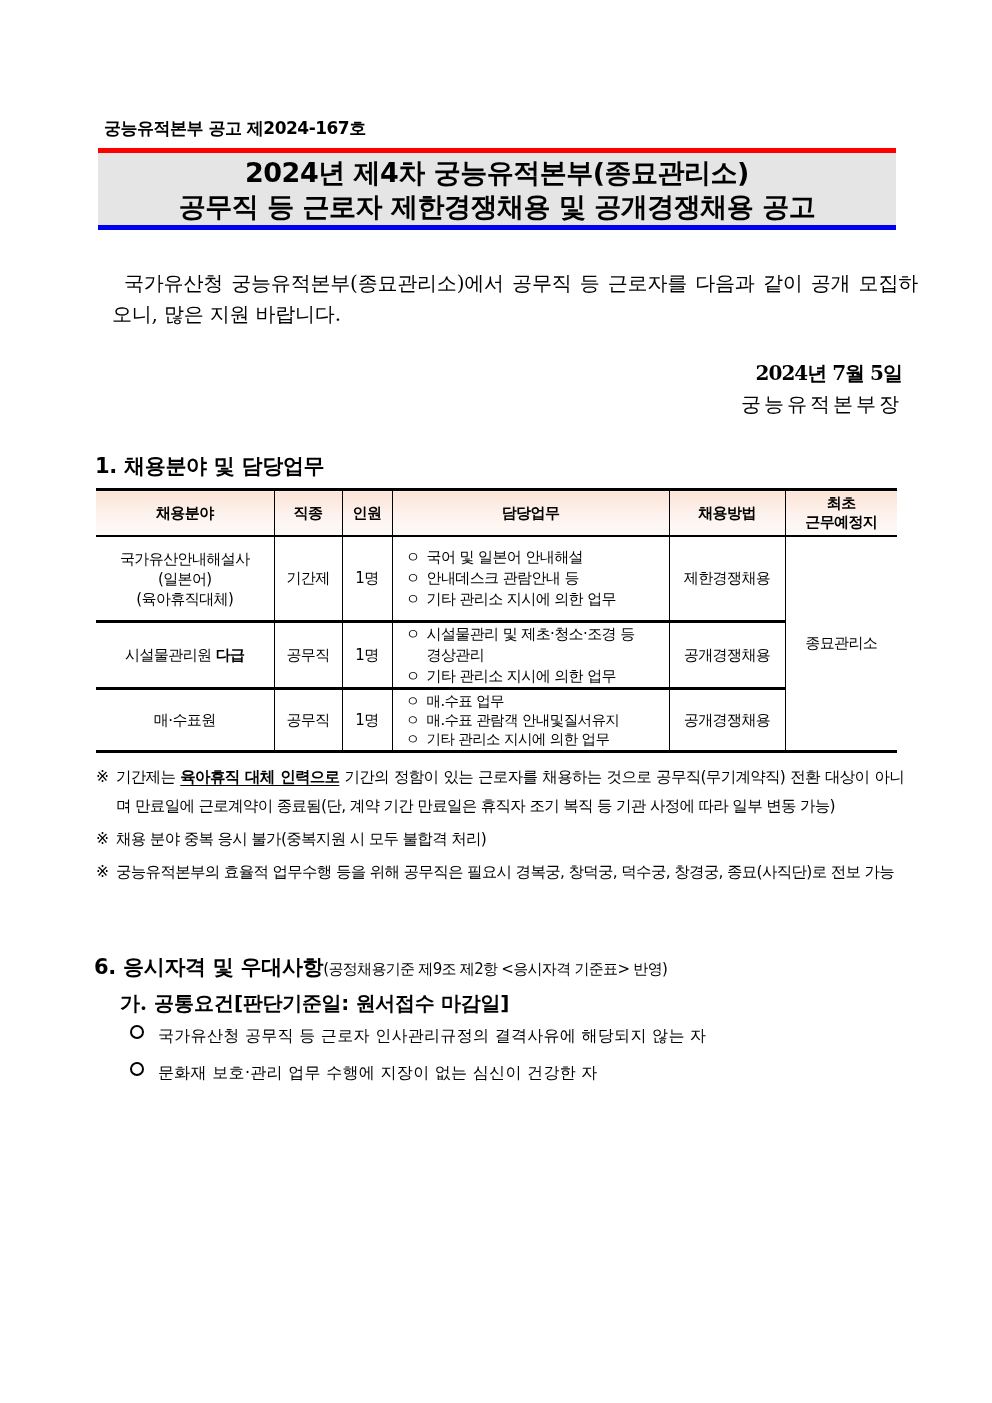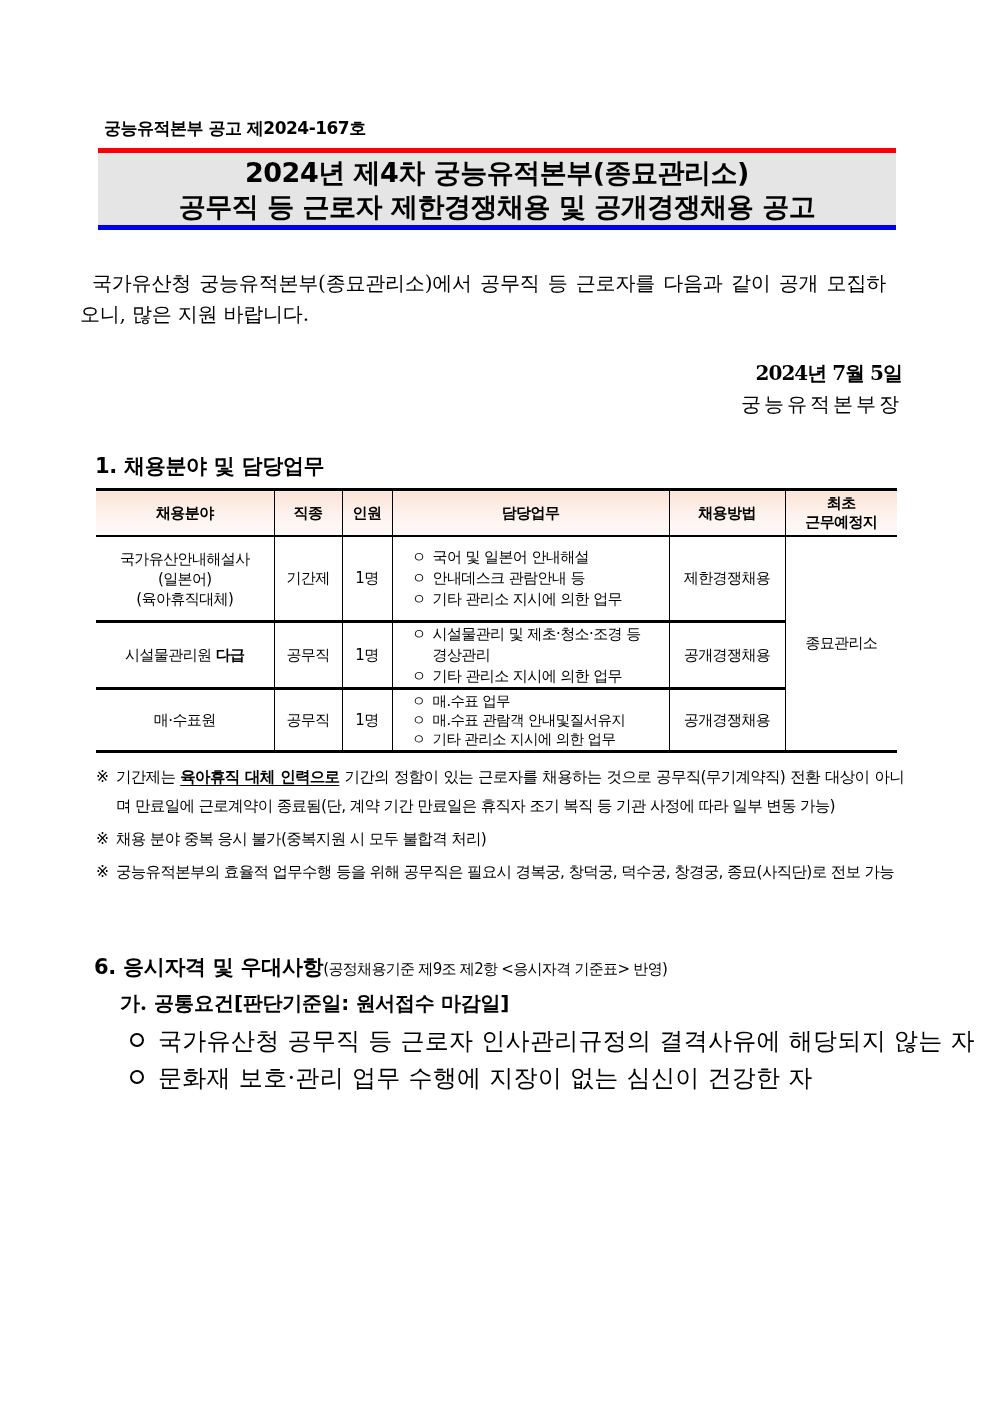--- a/index.html
+++ b/index.html
@@ -8,59 +8,59 @@
   .sans { font-family: "DejaVu Sans", "Liberation Sans", sans-serif; }
   .serif { font-family: "DejaVu Serif", "Liberation Serif", serif; }
 
   .doc-number { left: 104px; top: 117px; font-size: 17px; font-weight: bold; letter-spacing: -0.5px; white-space: nowrap; }
 
   .title-band { left: 98px; top: 148px; width: 798px; height: 82px; background: #e5e5e5; border-top: 5px solid #ff0000; border-bottom: 5px solid #0000ee; box-sizing: border-box; }
   .title-line { position: absolute; left: 0; width: 100%; text-align: center; font-weight: bold; font-size: 27px; letter-spacing: -0.5px; white-space: nowrap; }
   .title-line.l1 { top: 2px; }
   .title-line.l2 { top: 36px; }
 
-  .intro { left: 80px; top: 268px; width: 806px; font-size: 20px; line-height: 31px; text-align: justify; text-align-last: left; letter-spacing: -0.2px; }
+  .intro { left: 112px; top: 268px; width: 806px; font-size: 20px; line-height: 31px; text-align: justify; text-align-last: left; letter-spacing: -0.2px; }
   .intro .indent { display: inline-block; width: 12px; }
 
   .date { right: 90px; top: 360px; font-size: 20px; font-weight: bold; letter-spacing: -1px; white-space: nowrap; }
   .signer { right: 90px; top: 391px; font-size: 20px; letter-spacing: 3px; white-space: nowrap; }
 
   .section1-title { left: 95px; top: 452px; font-size: 21px; font-weight: bold; white-space: nowrap; letter-spacing: -0.3px; }
 
   table.jobs { position: absolute; left: 96px; top: 488px; width: 801px; border-collapse: collapse; font-size: 15px; table-layout: fixed; }
   table.jobs th, table.jobs td { border: 1px solid #000; padding: 0; text-align: center; vertical-align: middle; letter-spacing: -0.6px; }
   table.jobs tr > :first-child { border-left: none; }
   table.jobs tr > :last-child { border-right: none; }
   table.jobs thead th { height: 44px; border-top: 3px solid #000; border-bottom: 2px solid #000; font-weight: bold; line-height: 19px; background: linear-gradient(to bottom, #fbe3d6 0%, #fdf3ee 55%, #fffaf7 100%); }
   table.jobs tbody tr.r1 td { height: 83px; border-bottom: 3px solid #000; }
   table.jobs tbody tr.r2 td { height: 64px; border-bottom: 3px solid #000; }
   table.jobs tbody tr.r3 td { height: 60px; border-bottom: 3px solid #000; }
   table.jobs td.rowspan-cell { border-bottom: 2px solid #000; }
-  table.jobs td.duties { text-align: left; padding-left: 19px; line-height: 21px; }
+  table.jobs td.duties { text-align: left; padding-left: 13px; line-height: 21px; }
   table.jobs td.duties.tight { line-height: 19px; font-size: 14.5px; }
   .duty-line { display: block; white-space: nowrap; }
   .duty-line.cont { padding-left: 21px; }
   .bullet { display: inline-block; width: 21px; }
   .field-lines span { display: block; line-height: 20px; }
   .bold { font-weight: bold; }
 
   .notes { left: 96px; top: 763px; width: 808px; font-size: 15.5px; letter-spacing: -0.7px; }
   .note { position: relative; padding-left: 20px; line-height: 29px; margin-bottom: 4px; text-align: justify; }
   .note .mark { position: absolute; left: 0; top: 0; }
   .underline-bold { font-weight: bold; text-decoration: underline; text-underline-offset: 3px; }
 
   .section2 { left: 94px; top: 953px; white-space: nowrap; }
   .section2 .main { font-size: 21px; font-weight: bold; letter-spacing: -0.3px; }
   .section2 .sub { font-size: 15px; letter-spacing: -0.7px; }
 
   .subsection { left: 120px; top: 990px; white-space: nowrap; font-size: 20px; }
   .subsection .label { font-weight: bold; }
   .subsection .bracket { font-weight: bold; letter-spacing: -0.3px; }
 
-  .req { left: 130px; font-size: 24px; white-space: nowrap; letter-spacing: 0.3px; }
+  .req { left: 130px; font-size: 16px; white-space: nowrap; letter-spacing: 0.3px; }
   .req .circle { display: inline-block; width: 10px; height: 10px; border: 2.5px solid #000; border-radius: 50%; margin-right: 14px; vertical-align: 2px; }
   .req1 { top: 1025px; }
   .req2 { top: 1062px; }
 </style>
 </head>
 <body>
 
 <div class="abs sans doc-number">궁능유적본부 공고 제2024-167호</div>
 
 <div class="abs title-band">

